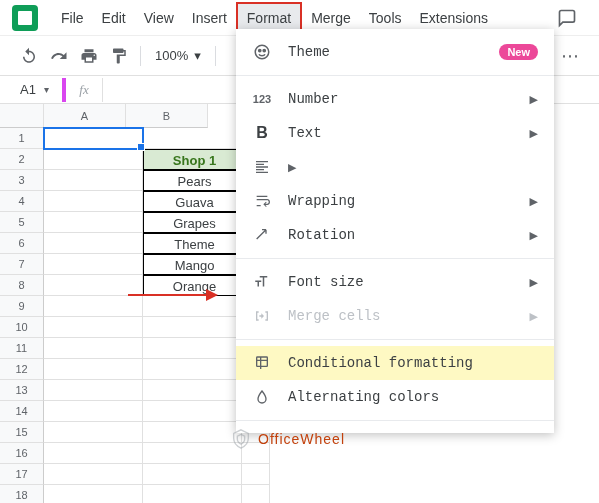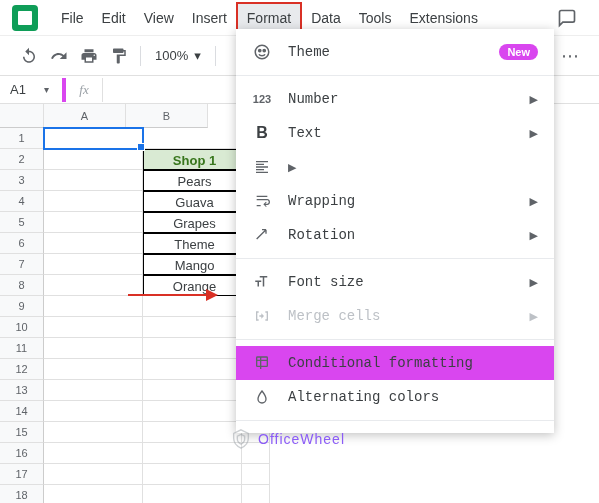--- a/index.html
+++ b/index.html
@@ -12,68 +12,68 @@
 .menu-item.active { border: 2px solid #d93025; background: #e8eaed; }
 .comment-icon { margin-left: auto; margin-right: 20px; width: 24px; height: 24px; display:flex; align-items:center; justify-content:center; }
 
 .toolbar { display: flex; align-items: center; height: 40px; padding-left: 16px; gap: 4px; border-bottom: 1px solid #e0e0e0; }
 .tb-icon { width: 26px; height: 26px; display: flex; align-items: center; justify-content: center; color: #5f6368; }
 .tb-sep { width: 1px; height: 20px; background: #dadce0; margin: 0 4px; }
 .zoom { display: flex; align-items: center; gap: 6px; font-size: 13px; padding: 0 6px; }
 .more { margin-left: auto; margin-right: 18px; font-size: 18px; letter-spacing: 2px; color: #5f6368; }
 
 .namebox-row { display: flex; align-items: center; height: 28px; border-bottom: 1px solid #e0e0e0; }
-.namebox { width: 44px; padding-left: 10px; font-size: 13px; color: #3c4043; }
+.namebox { width: 44px; padding-left: 20px; font-size: 13px; color: #3c4043; }
 .nb-arrow { width: 18px; color: #5f6368; font-size: 10px; }
 .fx { width: 41px; text-align: center; font-style: italic; color: #9aa0a6; border-left: 4px solid #d946ef; border-right: 1px solid #e0e0e0; padding: 4px 0; font-family: Liberation Serif, serif; }
 
 .grid-area { position: relative; }
 .col-headers { display: flex; height: 24px; }
 .corner { width: 44px; border-right: 1px solid #e0e0e0; border-bottom: 1px solid #ccc; background: #f8f9fa; }
 .col-h { width: 82px; text-align: center; font-size: 11px; color: #5f6368; border-right: 1px solid #e0e0e0; border-bottom: 1px solid #ccc; background: #f8f9fa; line-height: 24px; }
 .rows { }
 .row { display: flex; height: 21px; }
 .row-h { width: 44px; text-align: center; font-size: 11px; color: #5f6368; border-right: 1px solid #ccc; border-bottom: 1px solid #e0e0e0; background: #f8f9fa; line-height: 21px; }
 .cell { width: 99px; border-right: 1px solid #e0e0e0; border-bottom: 1px solid #e0e0e0; line-height: 21px; font-size: 13px; padding-left: 4px; position: relative; }
 
 .cell.selected { outline: 2px solid #1a73e8; outline-offset: -1px; z-index: 2; }
 .cell.selected::after { content: ""; position: absolute; right: -3px; bottom: -3px; width: 6px; height: 6px; background: #1a73e8; border: 1px solid #fff; }
 
 .table-header { background: #d9ead3; color: #38761d; font-weight: bold; text-align: center; border: 1px solid #000 !important; }
 .table-cell { border: 1px solid #000 !important; text-align: center; }
 
 .dropdown { position: absolute; left: 236px; top: 29px; width: 318px; background: #fff; box-shadow: 0 2px 10px rgba(0,0,0,0.25); z-index: 100; padding: 6px 0; }
 .dd-item { display: flex; align-items: center; height: 34px; padding: 0 16px; gap: 16px; cursor: pointer; font-size: 14px; color: #3c4043; }
-.dd-item:hover, .dd-item.highlighted { background: #d946ef; }
+.dd-item:hover, .dd-item.highlighted { background: #fef9c3; }
 .dd-item.disabled { color: #bdc1c6; }
 .dd-icon { width: 20px; display: flex; align-items: center; justify-content: center; flex-shrink: 0; }
 .dd-label { flex: 1; font-family: Liberation Mono, monospace; }
 .dd-arrow { color: #5f6368; font-size: 11px; }
-.dd-badge { background: #d946ef; color: #fff; font-size: 11px; font-weight: bold; padding: 2px 8px; border-radius: 10px; }
+.dd-badge { background: #ec4899; color: #fff; font-size: 11px; font-weight: bold; padding: 2px 8px; border-radius: 10px; }
 .dd-shortcut { color: #5f6368; font-size: 13px; }
 .dd-divider { height: 1px; background: #e8eaed; margin: 6px 0; }
 
 .arrow-annotation { position: absolute; left: 128px; top: 294px; z-index: 50; }
 .arrow-line { width: 88px; height: 2px; background: #d93025; position: relative; }
 .arrow-line::after { content: ""; position: absolute; right: -2px; top: -5px; border-left: 12px solid #d93025; border-top: 6px solid transparent; border-bottom: 6px solid transparent; }
 
-.watermark { position: absolute; left: 230px; top: 428px; display: flex; align-items: center; gap: 6px; color: #8b5cf6; font-size: 14px; letter-spacing: 1px; z-index: 200; }
+.watermark { position: absolute; left: 230px; top: 428px; display: flex; align-items: center; gap: 6px; color: #c2410c; font-size: 14px; letter-spacing: 1px; z-index: 200; }
 .watermark svg { opacity: 0.5; }
 </style>
 </head>
 <body>
 
 <div class="menubar">
   <div class="sheets-logo"></div>
   <div class="menu-item">File</div>
   <div class="menu-item">Edit</div>
   <div class="menu-item">View</div>
   <div class="menu-item">Insert</div>
   <div class="menu-item active">Format</div>
-  <div class="menu-item">Data</div>
+  <div class="menu-item">Merge</div>
   <div class="menu-item">Tools</div>
   <div class="menu-item">Extensions</div>
   <div class="comment-icon">
     <svg width="20" height="20" viewBox="0 0 24 24" fill="none" stroke="#5f6368" stroke-width="2">
         <path d="M21 15a2 2 0 0 1-2 2H7l-4 4V5a2 2 0 0 1 2-2h14a2 2 0 0 1 2 2z"></path>
       </svg>
   </div>
 </div>
 
 <div class="toolbar">

